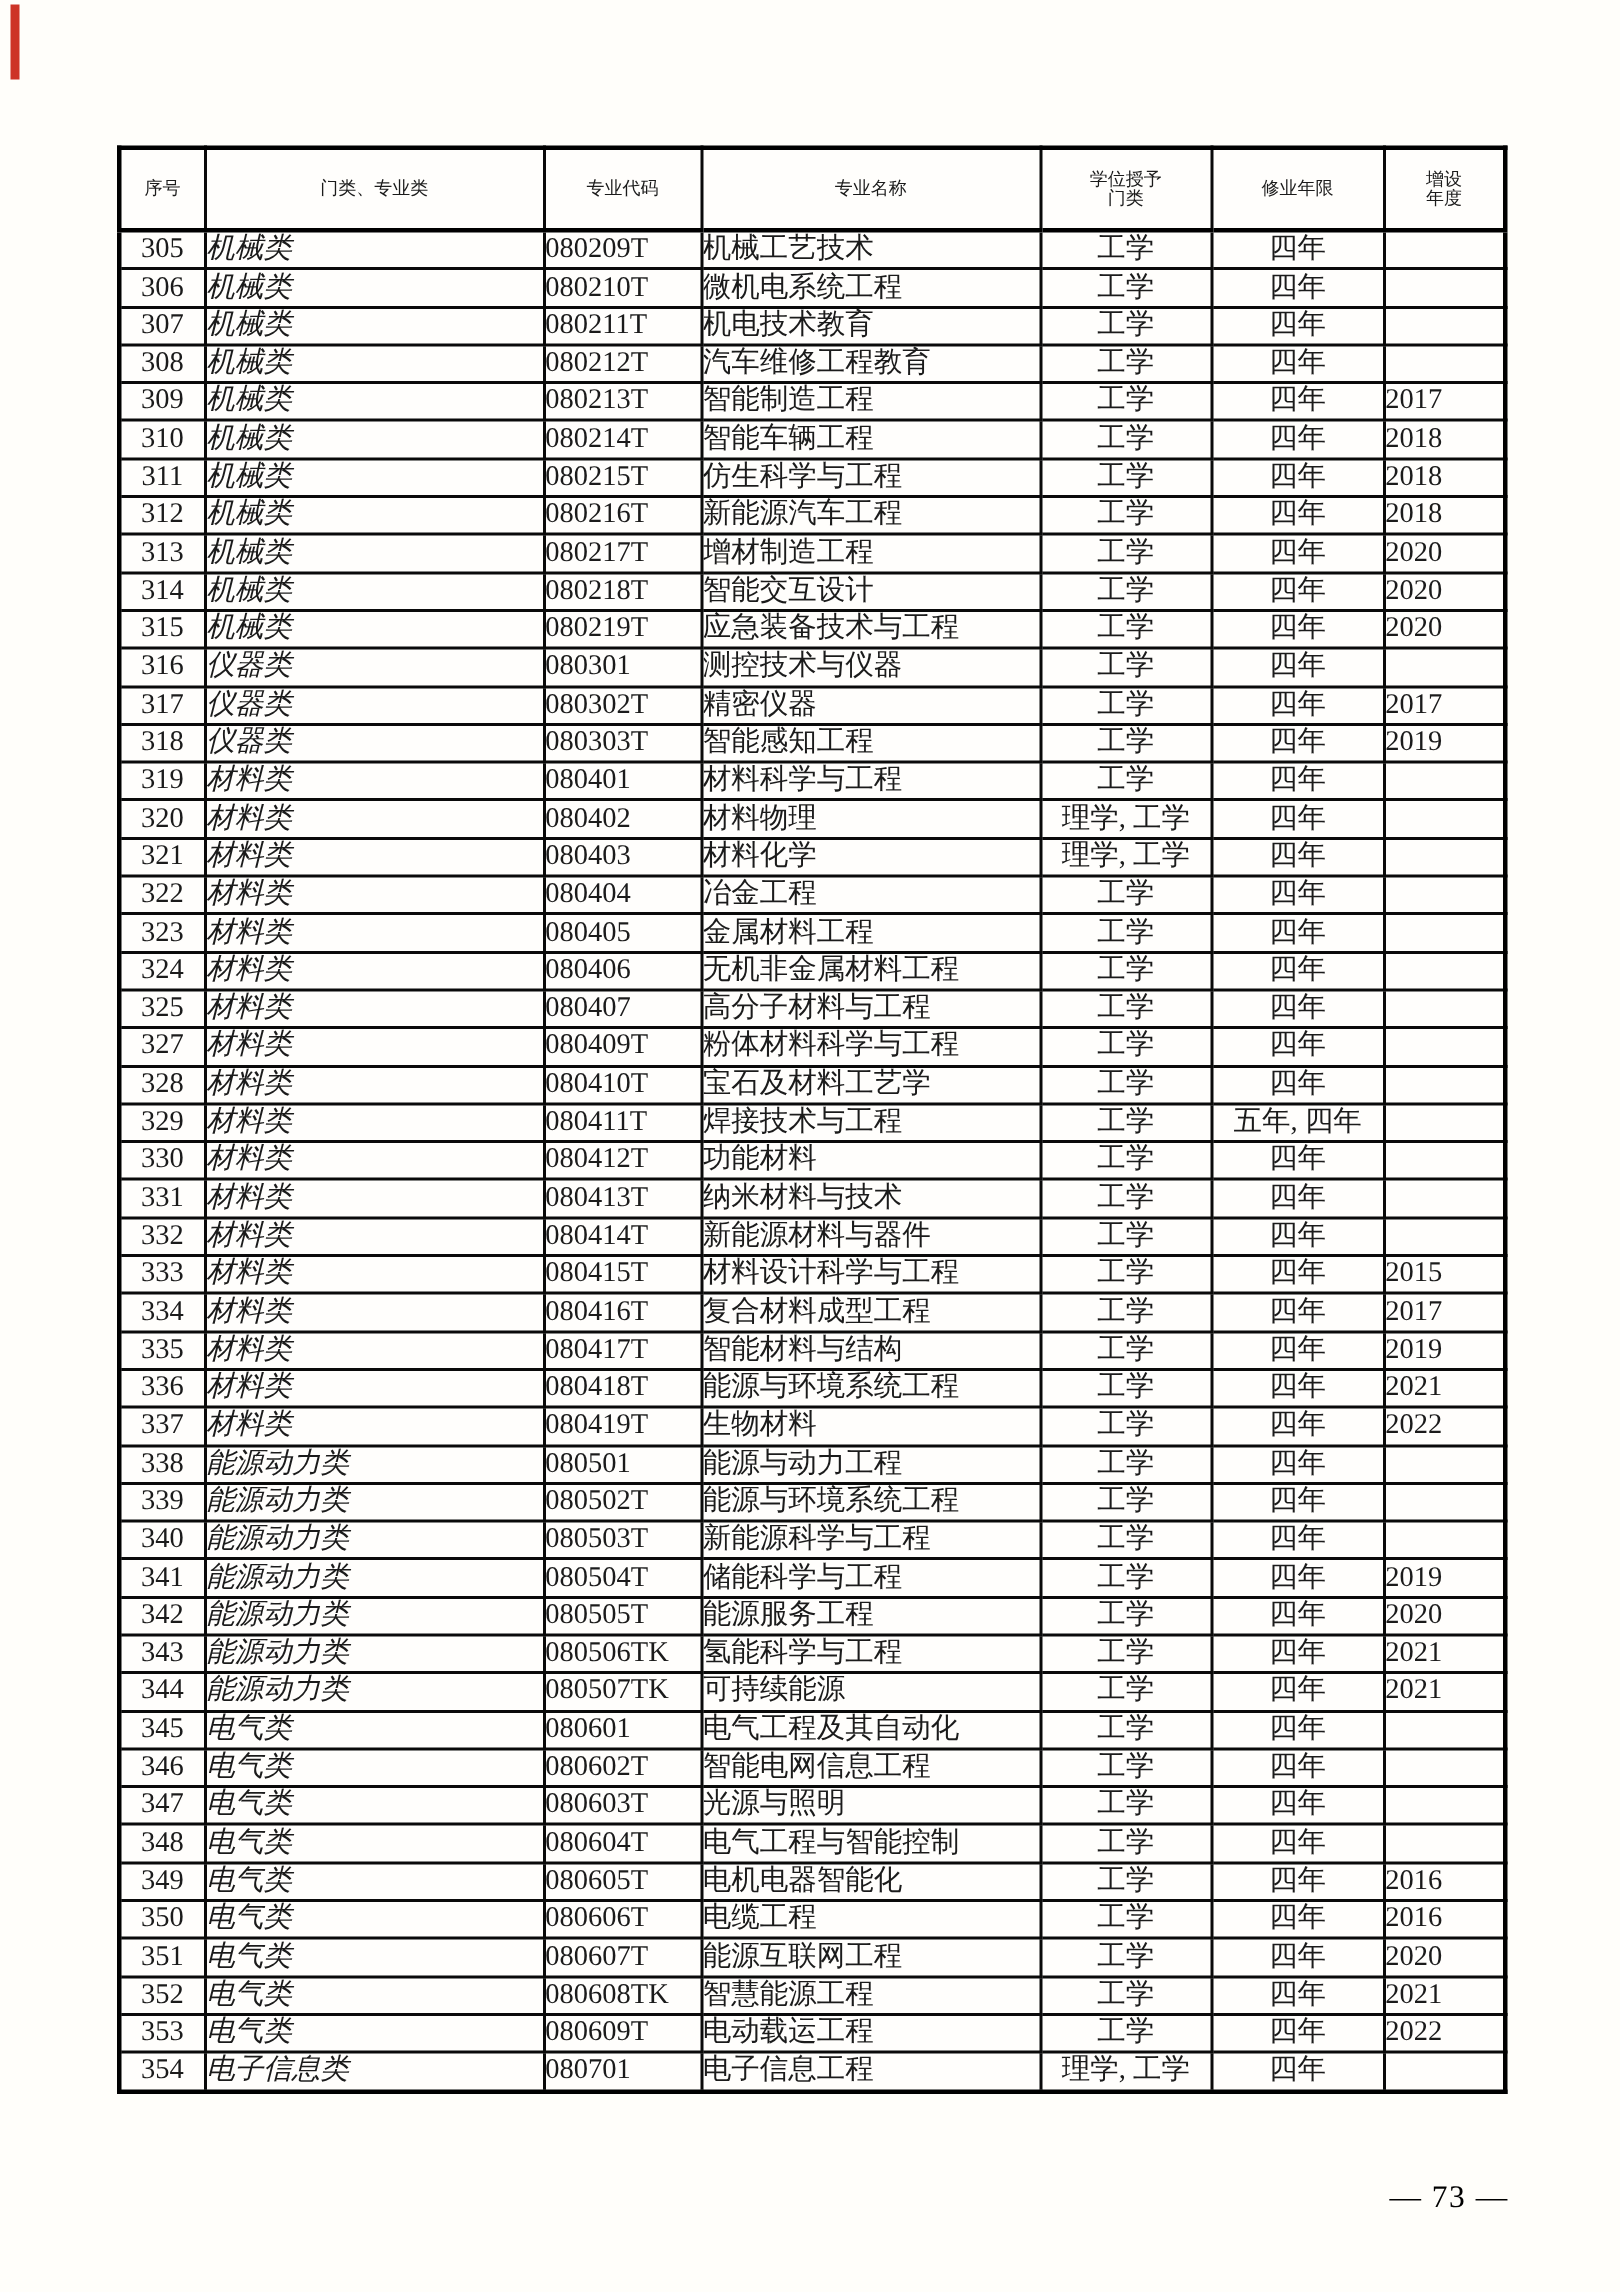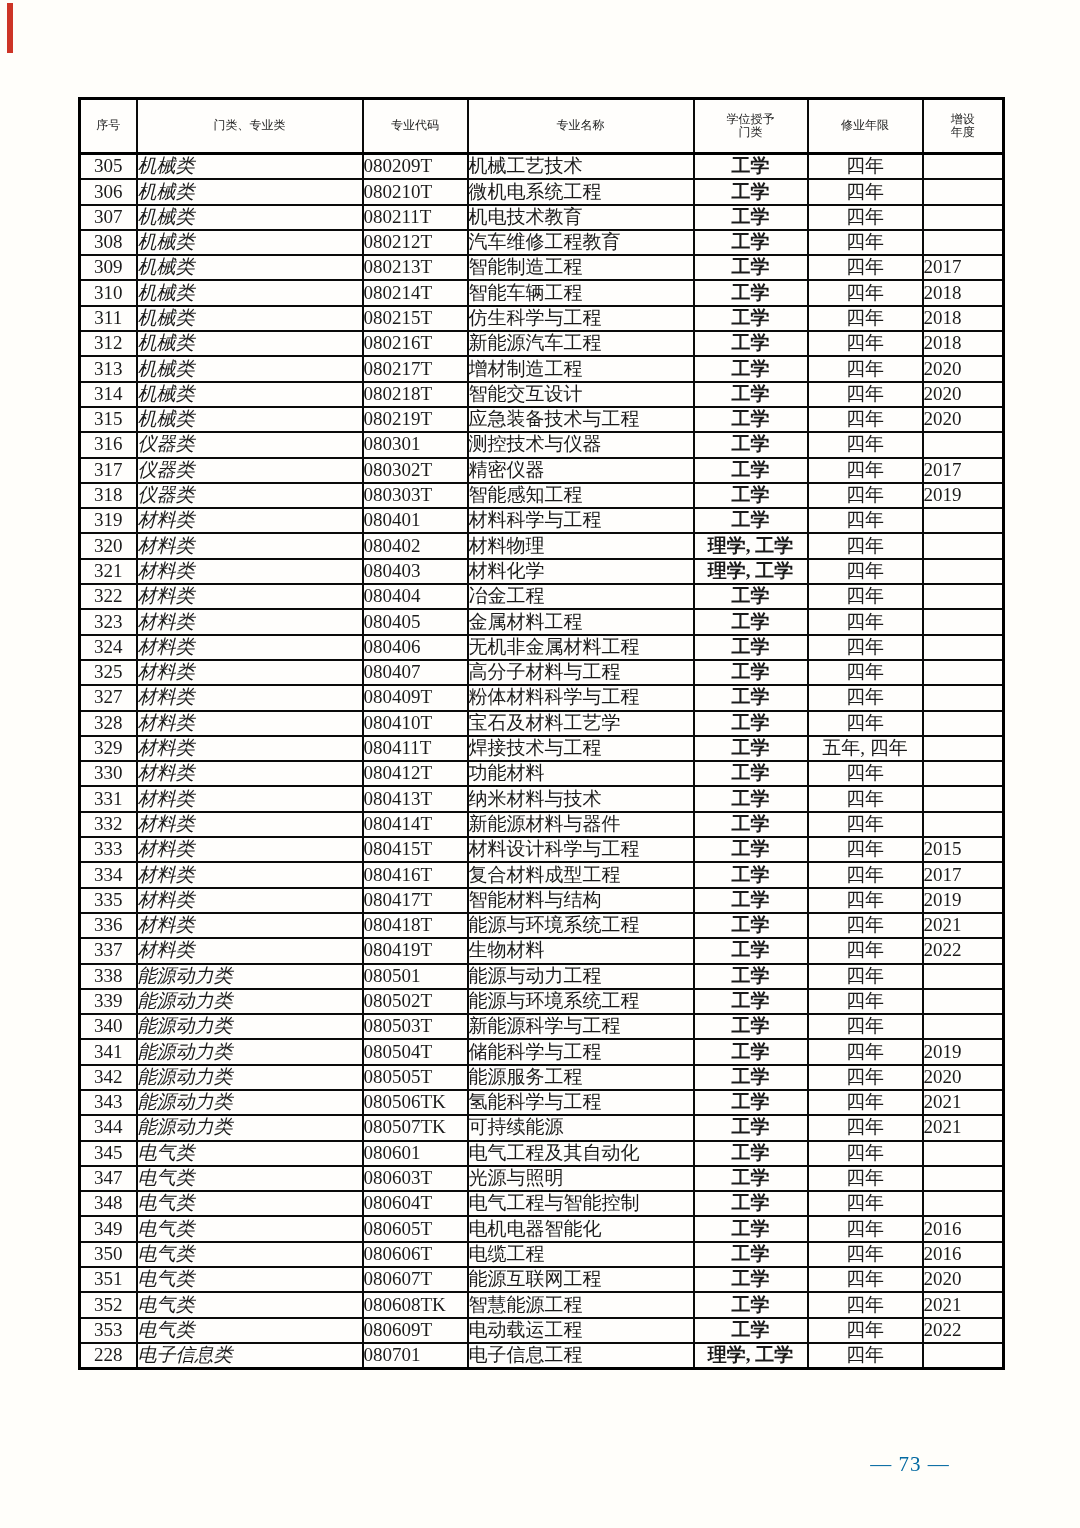--- a/index.html
+++ b/index.html
@@ -51,34 +51,34 @@
   }
   table.majors tbody td {
     height: 23.3px;
     vertical-align: middle;
   }
   
   td.col-no     { text-align: center; }
   td.col-category { text-align: left; padding-left: 8px; font-style: italic; }
   td.col-code   { text-align: left; padding-left: 7px; }
   td.col-name   { text-align: left; padding-left: 7px; }
-  td.col-degree { text-align: center; font-weight: bold; }
+  td.col-degree { text-align: center; }
   td.col-years  { text-align: center; }
   td.col-added  { text-align: left; }
   
   th.hdr-degree span { display: inline-block; width: 4.3em; white-space: normal; }
   th.hdr-added  span { display: inline-block; width: 2.2em; white-space: normal; }
   .page-footer {
     position: absolute;
-    left: 845px;
+    left: 901px;
     top: 1452px;
     width: 130px;
     text-align: center;
     font-size: 21px;
-    color: #0369a1;
+    color: #000000;
     letter-spacing: 1px;
   }
 </style>
 </head>
 <body>
 
 <div class="red-mark" style="background: rgb(205, 52, 38);"></div>
 
 <table class="majors">
   <colgroup>
@@ -456,20 +456,29 @@
       <tr>
         <td class="col-no">345</td>
         <td class="col-category">电气类</td>
         <td class="col-code">080601</td>
         <td class="col-name">电气工程及其自动化</td>
         <td class="col-degree">工学</td>
         <td class="col-years">四年</td>
         <td class="col-added"></td>
       </tr>
       <tr>
+        <td class="col-no">346</td>
+        <td class="col-category">电气类</td>
+        <td class="col-code">080602T</td>
+        <td class="col-name">智能电网信息工程</td>
+        <td class="col-degree">工学</td>
+        <td class="col-years">四年</td>
+        <td class="col-added"></td>
+      </tr>
+      <tr>
         <td class="col-no">347</td>
         <td class="col-category">电气类</td>
         <td class="col-code">080603T</td>
         <td class="col-name">光源与照明</td>
         <td class="col-degree">工学</td>
         <td class="col-years">四年</td>
         <td class="col-added"></td>
       </tr>
       <tr>
         <td class="col-no">348</td>
@@ -519,21 +528,21 @@
       <tr>
         <td class="col-no">353</td>
         <td class="col-category">电气类</td>
         <td class="col-code">080609T</td>
         <td class="col-name">电动载运工程</td>
         <td class="col-degree">工学</td>
         <td class="col-years">四年</td>
         <td class="col-added">2022</td>
       </tr>
       <tr>
-        <td class="col-no">228</td>
+        <td class="col-no">354</td>
         <td class="col-category">电子信息类</td>
         <td class="col-code">080701</td>
         <td class="col-name">电子信息工程</td>
         <td class="col-degree">理学, 工学</td>
         <td class="col-years">四年</td>
         <td class="col-added"></td>
       </tr>
     </tbody>
 </table>
 

